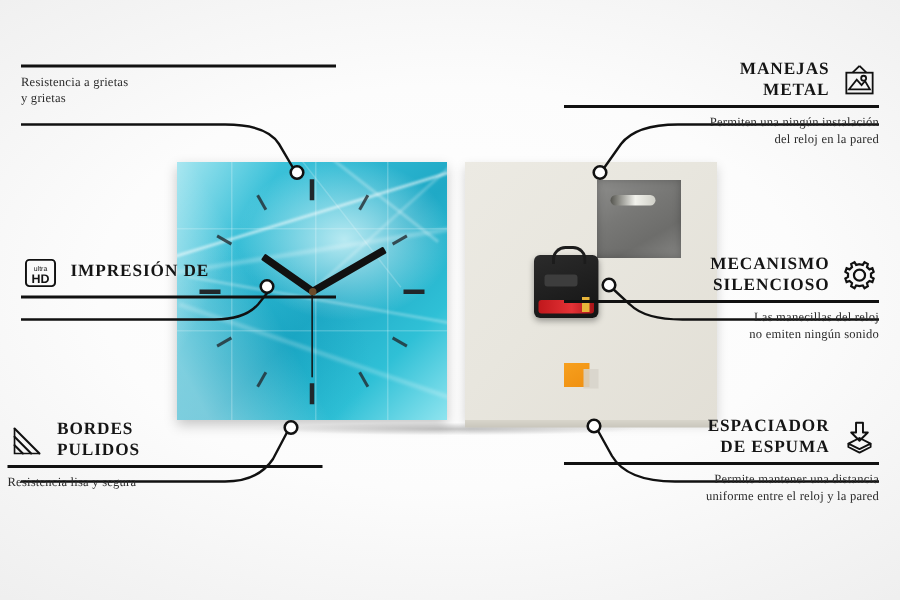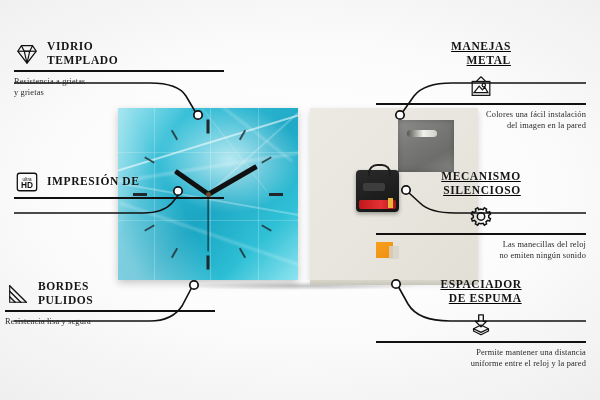--- a/index.html
+++ b/index.html
@@ -100,21 +100,21 @@
   .callout .head{display:flex;align-items:center;gap:7px;}
   .callout .title{
     font-size:11.5px;letter-spacing:.6px;color:#151515;line-height:1.18;
     text-transform:uppercase;font-weight:700;
   }
   .callout .rule{height:1.5px;background:#111;margin:3px 0 4px;}
   .callout .desc{font-size:8.4px;color:#2a2a2a;line-height:1.32;letter-spacing:.15px;}
   .callout.left .head{justify-content:flex-start;}
   .callout.left .title{text-align:left;}
   .callout.left .desc{text-align:left;}
-  .callout.right .head{justify-content:flex-end;flex-direction:column;text-decoration:underline;}
+  .callout.right .head{justify-content:flex-end;}
   .callout.right .title{text-align:right;}
   .callout.right .desc{text-align:right;}
   .ico{width:26px;height:24px;flex:0 0 26px;display:block;}
   .ico svg{display:block;width:100%;height:100%;}
   .connector{position:absolute;left:0;top:0;width:600px;height:400px;pointer-events:none;}
 </style>
 </head>
 <body>
 
 <div class="stage">
@@ -182,36 +182,20 @@
       <circle cx="198" cy="115" r="4.2"></circle>
       <circle cx="178" cy="191" r="4.2"></circle>
       <circle cx="194" cy="285" r="4.2"></circle>
       <circle cx="400" cy="115" r="4.2"></circle>
       <circle cx="406" cy="190" r="4.2"></circle>
       <circle cx="396" cy="284" r="4.2"></circle>
     </g>
   </svg>
 
   <div class="callout left" style="left:14px;top:40px;">
-    <div class="head">
-      <span class="ico">
-        <svg viewBox="0 0 28 26">
-            <g fill="none" stroke="#111" stroke-width="1.3">
-          <path d="M4 10 L8 4 H20 L24 10 L14 23 Z"></path>
-              <path d="M4 10 H24"></path>
-          <path d="M8 4 L11 10 L14 23"></path>
-              <path d="M20 4 L17 10 L14 23"></path>
-              <path d="M11 10 H17"></path>
-        </g>
-          </svg>
-      </span>
-      <span class="title">
-        <span>VIDRIO</span><br><span>TEMPLADO</span>
-      </span>
-    </div>
     <div class="rule"></div>
     <div class="desc">
       <span>Resistencia a grietas</span><br><span>y grietas</span>
     </div>
   </div>
 
   <div class="callout left" style="left:14px;top:170px;">
     <div class="head">
       <span class="ico">
         <svg viewBox="0 0 28 26">
@@ -260,21 +244,21 @@
           <path d="M14 2 L9 7 M14 2 L19 7"></path>
           <rect x="4.5" y="7" width="19" height="15"></rect>
           <path d="M6.5 19 L12 12 L15.5 16 L18 13 L21.5 19 Z"></path>
           <circle cx="17" cy="11" r="1.8"></circle>
         </g>
           </svg>
       </span>
     </div>
     <div class="rule"></div>
     <div class="desc">
-      <span>Colores una fácil instalación</span><br><span>del imagen en la pared</span>
+      <span>Permiten una ningún instalación</span><br><span>del reloj en la pared</span>
     </div>
   </div>
 
   <div class="callout right" style="left:376px;top:278px;">
     <div class="head">
       <span class="title">
         <span>ESPACIADOR</span><br><span>DE ESPUMA</span>
       </span>
       <span class="ico">
         <svg viewBox="0 0 28 26">

